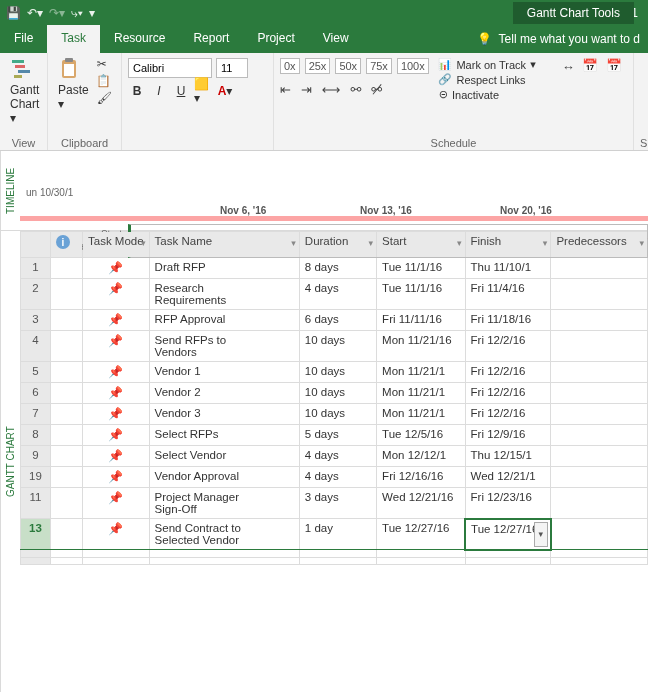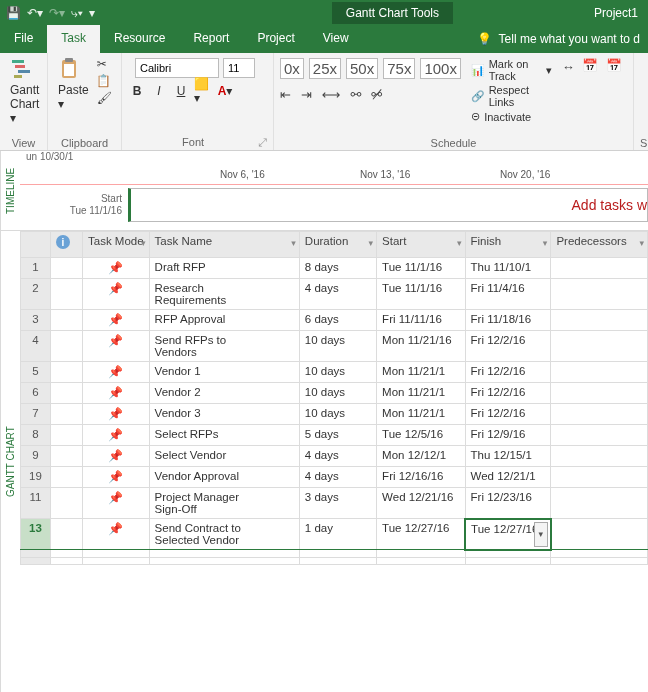--- a/index.html
+++ b/index.html
@@ -1,21 +1,21 @@
 <!DOCTYPE html>
 <html><head>
 <meta charset="utf-8">
 <style>
 * { box-sizing: border-box; margin: 0; padding: 0; font-family: "Segoe UI", Arial, sans-serif; }
 body { width: 648px; height: 692px; background: #fff; font-size: 12px; color: #333; overflow: hidden; }
 .titlebar { height: 25px; background: #2b7a3d; display: flex; align-items: center; color: #fff; }
 .qat { display: flex; gap: 6px; padding: 0 6px; align-items: center; }
 .qat span { opacity: .9; }
 .qat .dim { opacity: .45; }
-.titlebar-center { flex: 1; text-align: center; display: flex; justify-content: center; }
+.titlebar-center { flex: 1; text-align: center; display: flex; justify-content: flex-end; }
 .context-tab { background: #1f5c2e; padding: 4px 14px; font-size: 12px; position: relative; left: 50px; }
 .titlebar-right { padding: 0 10px; font-size: 12px; }
 .ribbon-tabs { height: 28px; background: #2b7a3d; display: flex; align-items: stretch; color: #fff; text-align: right; }
 .ribbon-tab { padding: 6px 14px; cursor: pointer; }
 .ribbon-tab.active { background: #f3f3f3; color: #2b7a3d; }
 .ribbon-tab.context { background: #1f5c2e; margin-left: auto; position: relative; left: -80px; }
 .tellme { display: flex; align-items: center; gap: 6px; padding: 0 8px; font-size: 12px; margin-left: auto; }
 .ribbon { height: 98px; background: #f3f3f3; border-bottom: 1px solid #d0d0d0; display: flex; }
 .group { border-right: 1px solid #e0e0e0; padding: 2px 6px 0; display: flex; flex-direction: column; }
 .group-label { text-align: center; font-size: 11px; color: #666; padding: 2px 0 1px; border-top: 0; }
@@ -25,27 +25,27 @@
 .smallbtns { display: flex; flex-direction: column; gap: 3px; padding-top: 2px; }
 .smallbtns span { cursor: pointer; }
 .fontbox { display: flex; flex-direction: column; gap: 4px; padding-top: 3px; }
 .frow { display: flex; gap: 4px; align-items: center; }
 .finput { height: 20px; border: 1px solid #bbb; background: #fff; padding: 0 4px; font-size: 11px; }
 .fbtn { width: 18px; height: 18px; display: inline-flex; align-items: center; justify-content: center; cursor: pointer; font-size: 12px; }
 .sched-col { display: flex; flex-direction: column; gap: 2px; padding-top: 3px; }
 .sched-row { display: flex; gap: 4px; align-items: center; }
 .sched-txt { font-size: 11px; display: flex; align-items: center; gap: 4px; cursor: pointer; }
 .pct { display: flex; gap: 5px; }
-.pct span { font-size: 15px; border: 1px solid #bbb; padding: 1px 3px; cursor: pointer; background: #fff; color: #555; }
+.pct span { font-size: 11px; border: 1px solid #bbb; padding: 1px 3px; cursor: pointer; background: #fff; color: #555; }
 .link-ic { font-size: 13px; cursor: pointer; color: #444; }
 .timeline-wrap { display: flex; height: 80px; border-bottom: 1px solid #dadada; }
 .vlabel { width: 20px; display: flex; align-items: center; justify-content: center; color: #2b7a3d; font-size: 10px; writing-mode: vertical-rl; transform: rotate(180deg); border-right: 1px solid #dadada; }
-.timeline { flex: 1; position: relative; }
+.timeline { flex: 1; position: relative; margin-top: 36px; }
 .tl-top { height: 18px; font-size: 10px; color: #666; padding-left: 6px; }
-.tl-scale { height: 16px; display: flex; border-bottom: 1px solid #fca5a5; font-size: 10px; color: #555; position: relative; }
+.tl-scale { height: 16px; display: flex; border-bottom: 5px solid #fca5a5; font-size: 10px; color: #555; position: relative; font-weight: bold; }
 .tl-scale span { position: absolute; }
 .tl-body { height: 40px; display: flex; align-items: center; }
 .tl-start { width: 108px; text-align: right; padding-right: 6px; font-size: 10px; color: #666; line-height: 1.2; }
 .tl-track { flex: 1; height: 34px; border: 1px solid #bbb; border-left: 3px solid #2b7a3d; display: flex; align-items: center; color: #b91c1c; padding-left: 8px; font-size: 14px; }
 .grid-wrap { display: flex; height: calc(692px - 25px - 28px - 98px - 80px); }
 .grid { flex: 1; overflow: auto; background: #fff; }
 table { border-collapse: collapse; width: 100%; }
 th, td { border: 1px solid #dcdcdc; font-size: 11.5px; text-align: left; vertical-align: top; padding: 3px 5px; white-space: nowrap; }
 th { background: #e9e9e9; font-weight: normal; color: #444; position: relative; height: 26px; }
 th .dd { position: absolute; right: 3px; top: 6px; color: #888; font-size: 9px; }
@@ -133,33 +133,32 @@
         <span>🖌</span>
       </div>
     </div>
     <div class="group-label">Clipboard</div>
   </div>
 
   <div class="group" style="width:152px">
     <div class="group-body">
       <div class="fontbox">
         <div class="frow">
-          <input class="finput" style="width: 84px; margin-left: 7px;" value="Calibri">
+          <input class="finput" style="width: 84px;" value="Calibri">
           <input class="finput" style="width: 32px;" value="11">
         </div>
         <div class="frow">
           <span class="fbtn" style="font-weight:bold">B</span>
           <span class="fbtn" style="font-style:italic">I</span>
           <span class="fbtn" style="text-decoration:underline">U</span>
           <span class="fbtn">🟨▾</span>
           <span class="fbtn"><span style="color:#c00;font-weight:bold">A</span>▾</span>
         </div>
       </div>
     </div>
-    <div class="group-label"><span>Font</span> <span style="float:right;color:#999">⤢</span></div>
   </div>
 
   <div class="group" style="flex:1">
     <div class="group-body" style="gap:10px">
       <div class="sched-col">
         <div class="pct">
           <span>0x</span>
           <span>25x</span>
           <span>50x</span>
           <span>75x</span>

